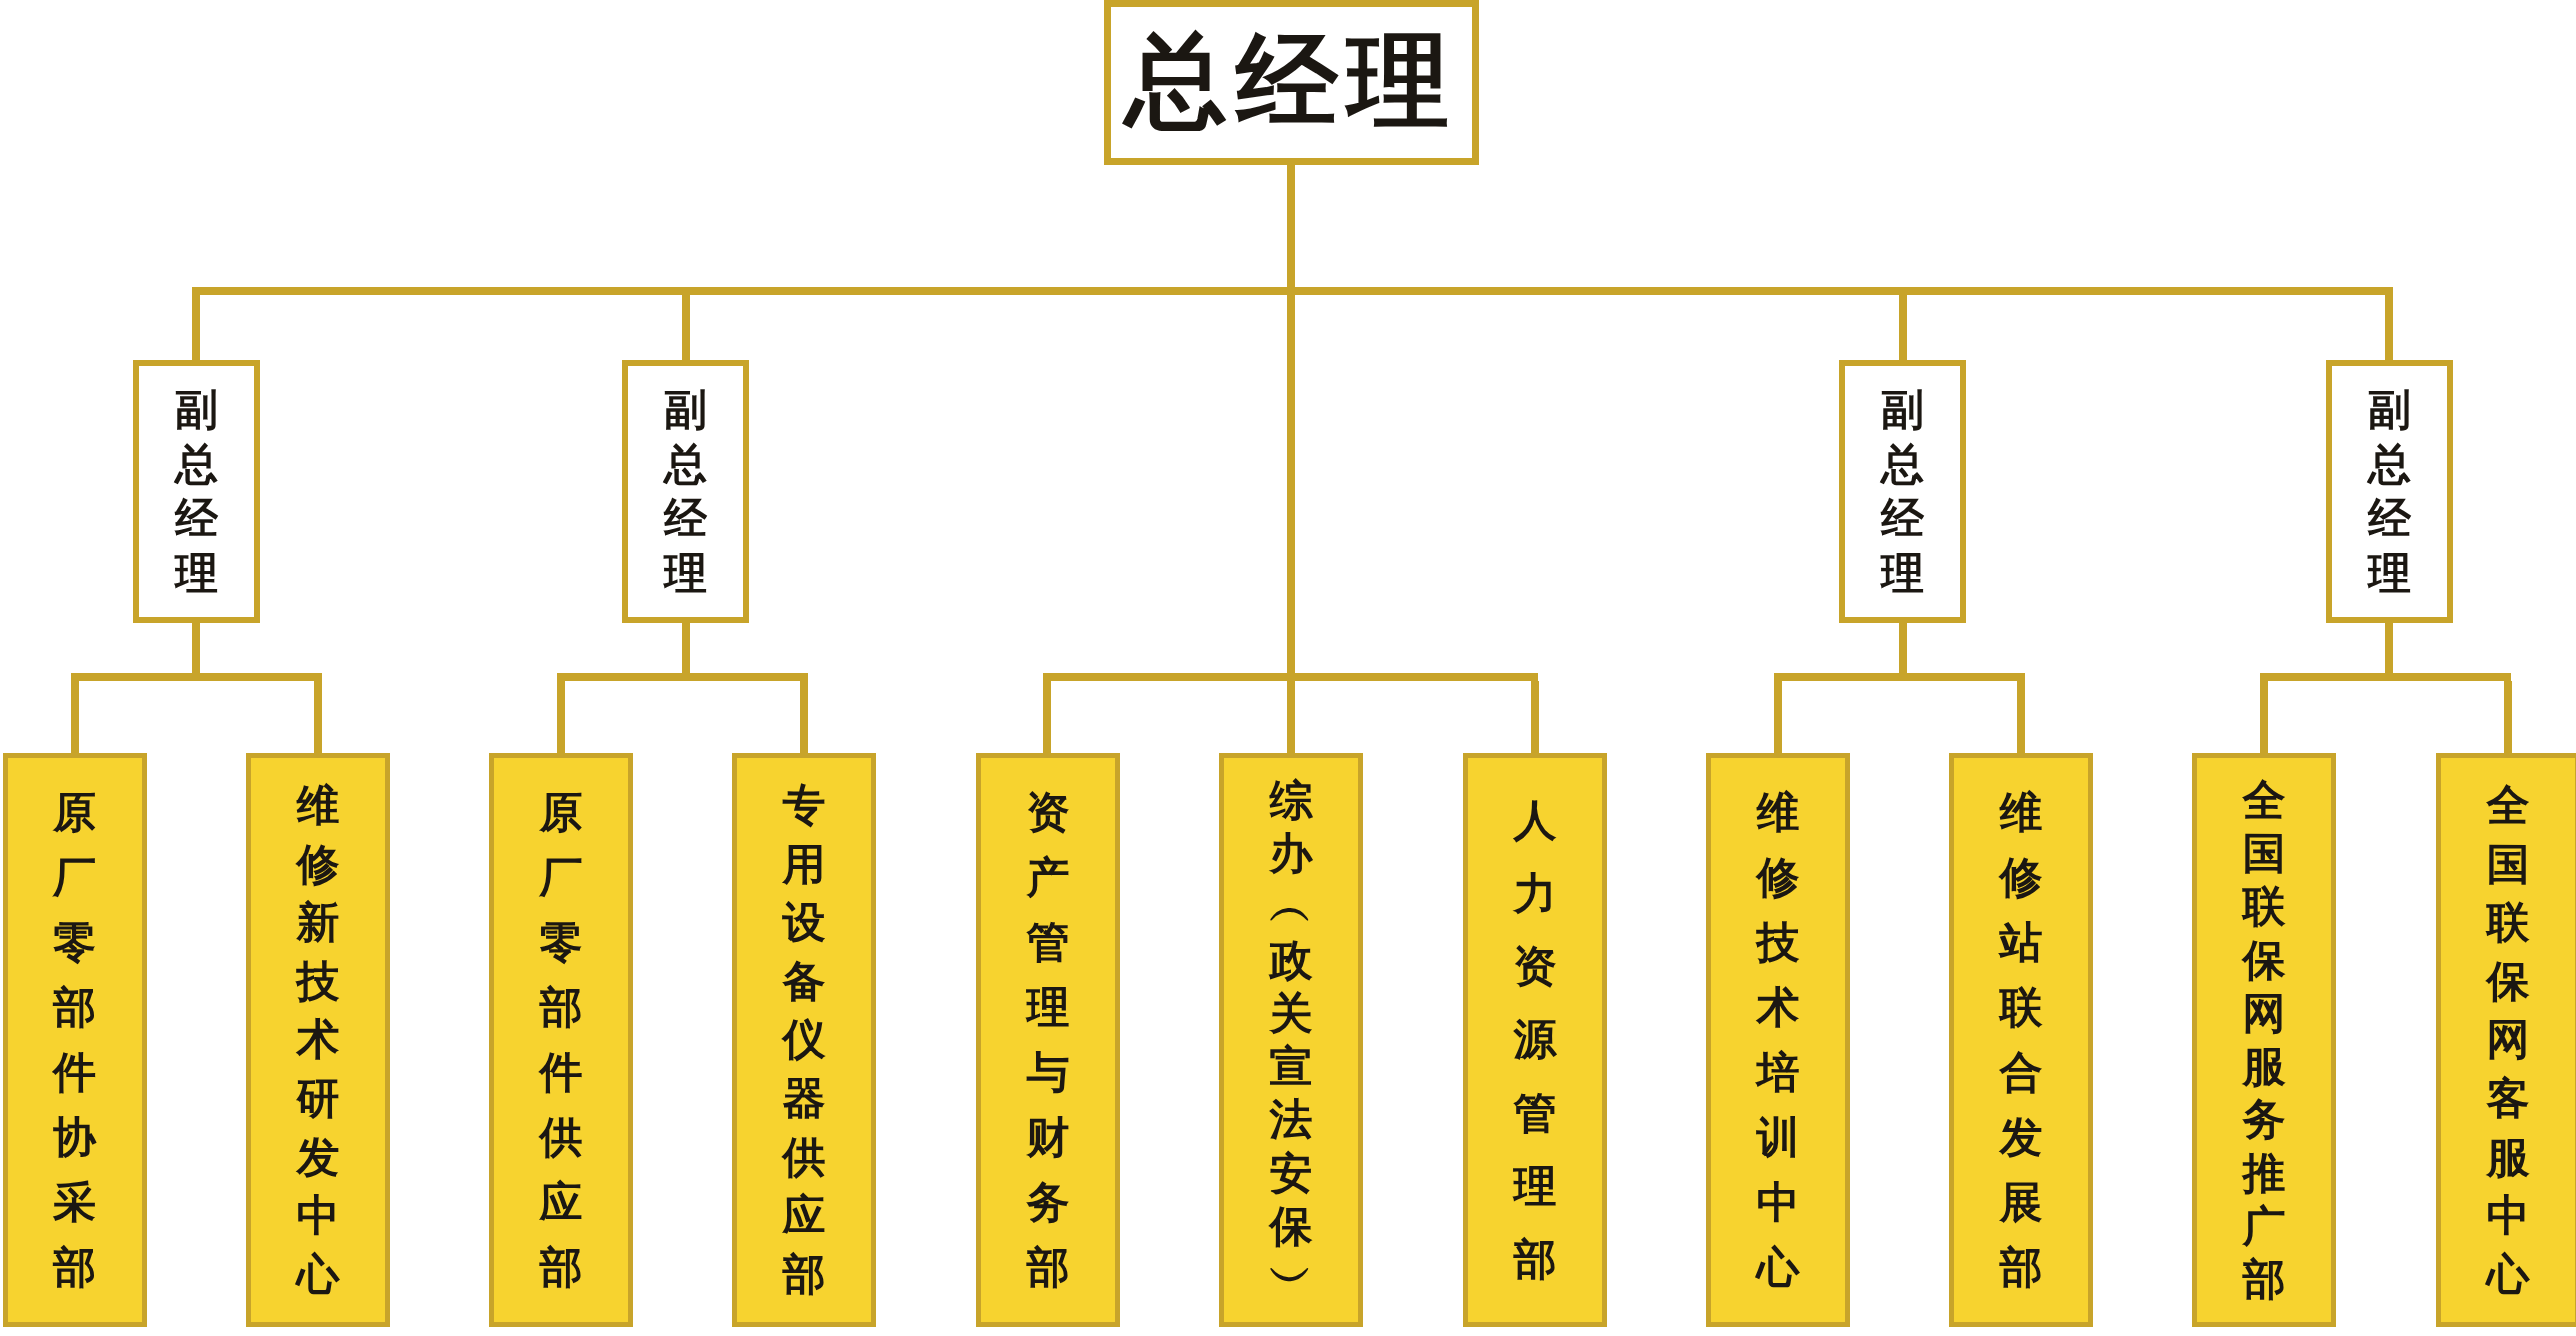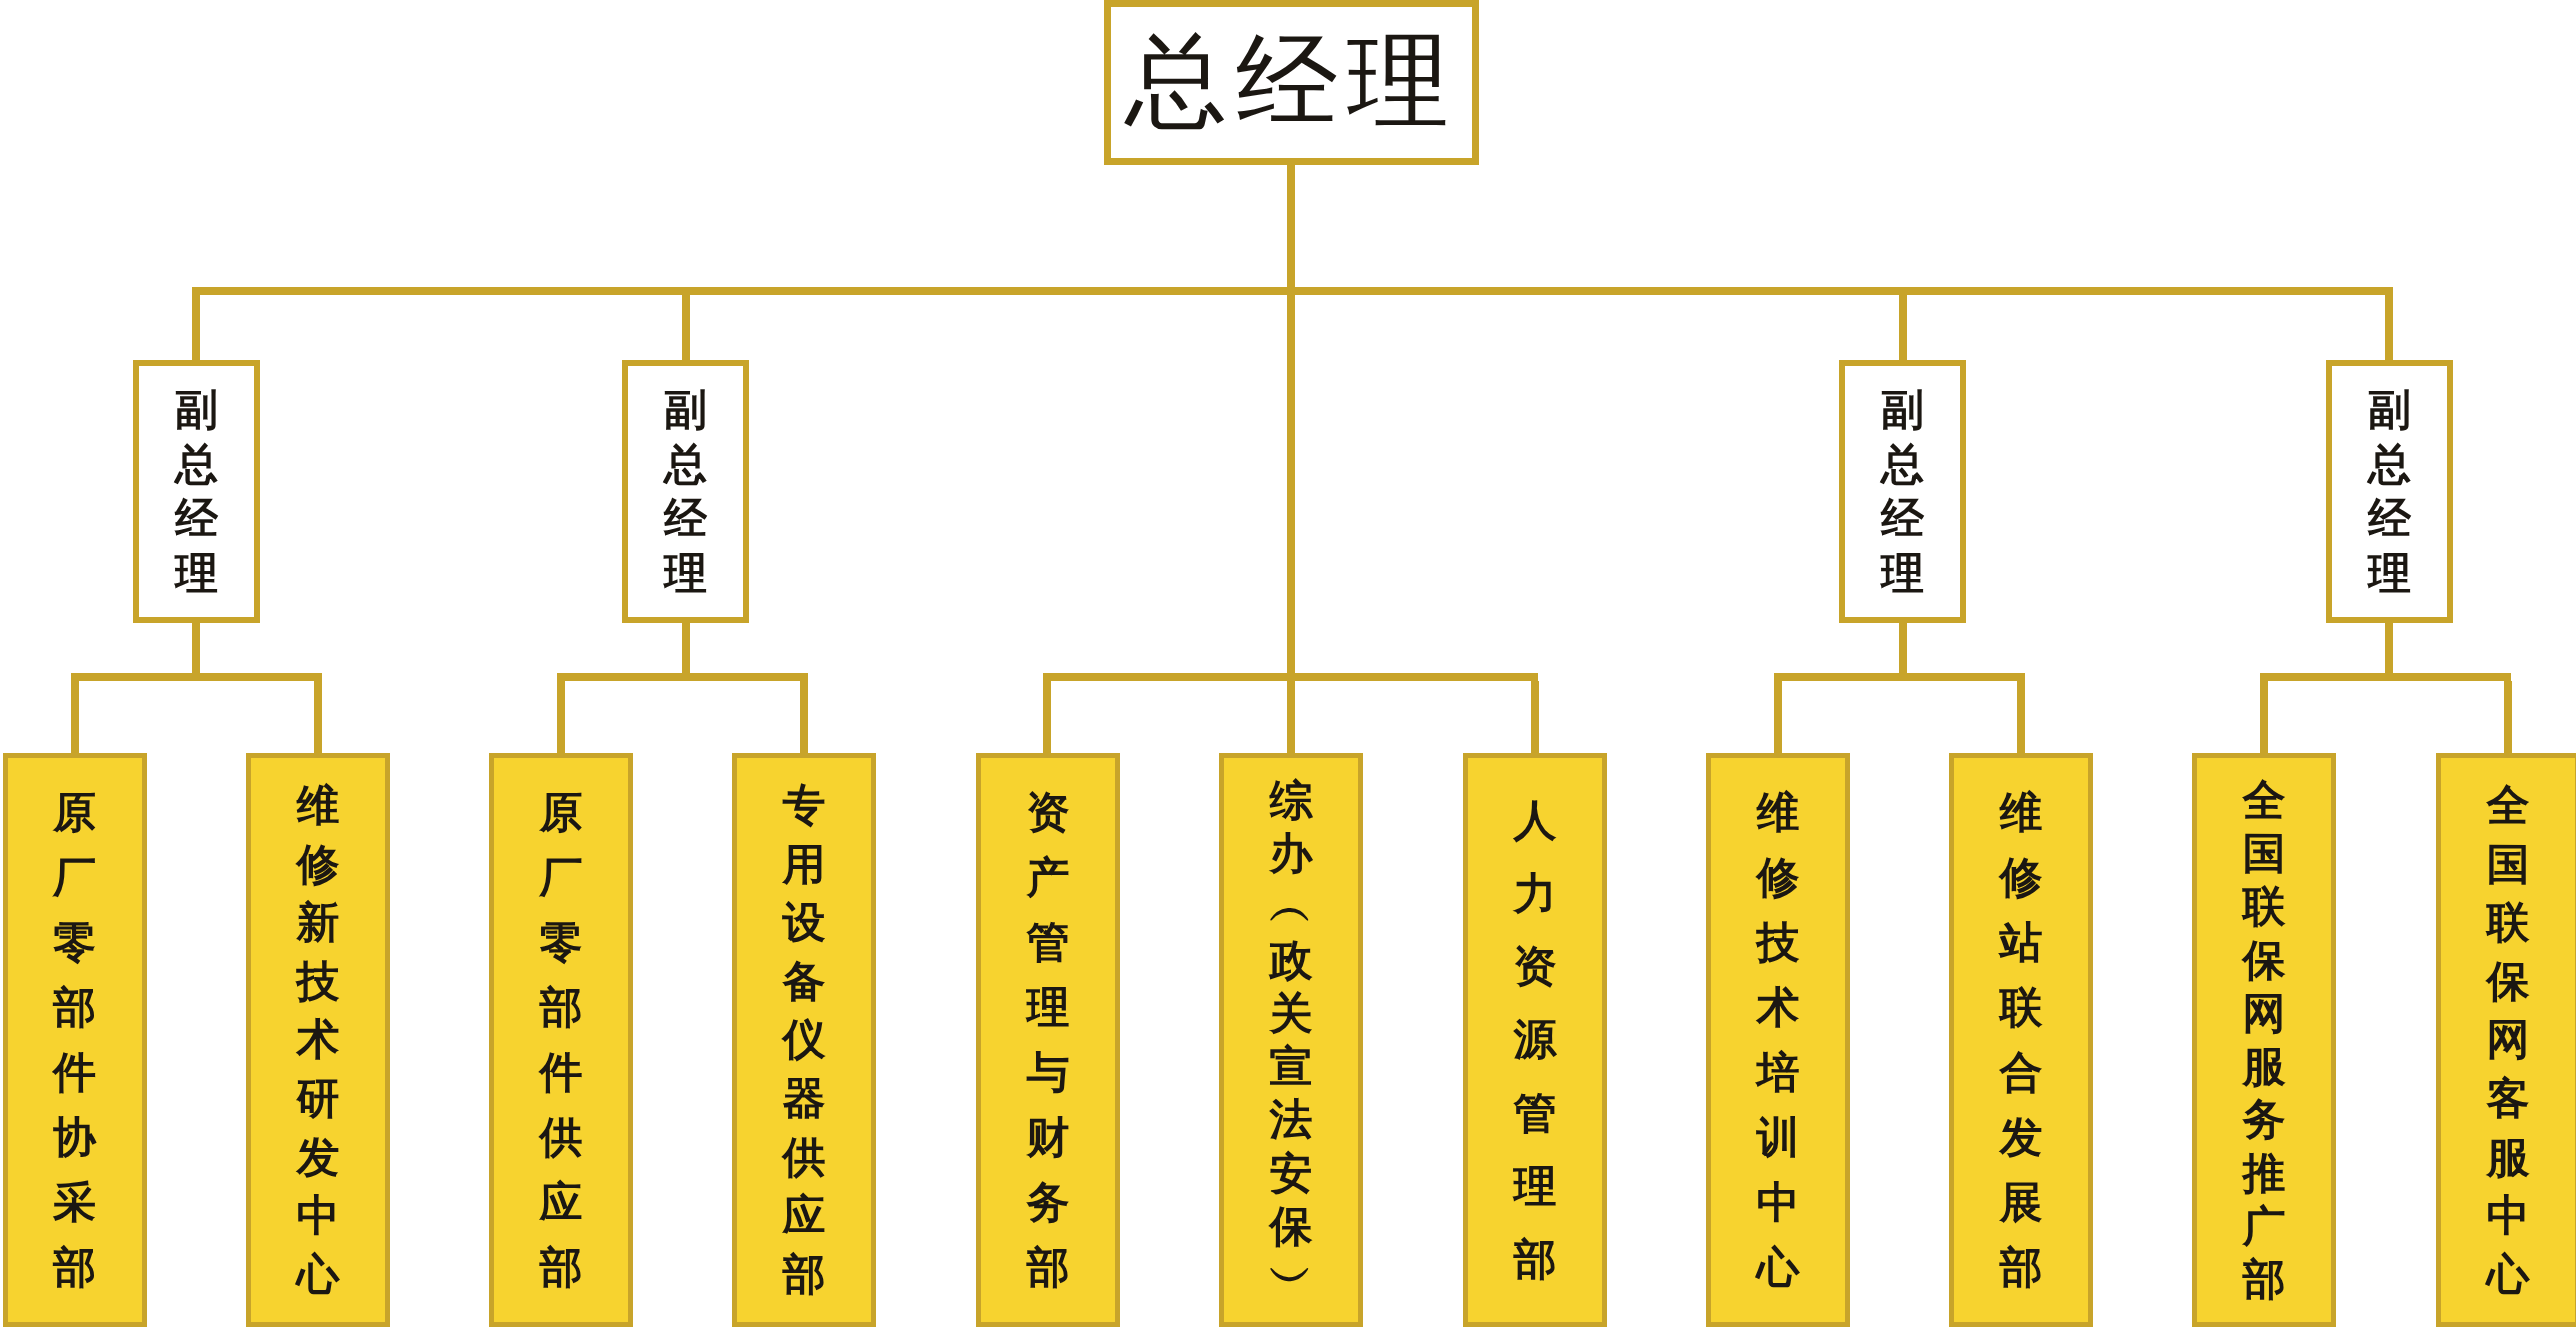--- a/index.html
+++ b/index.html
@@ -18,21 +18,21 @@
   }
   .canvas{position:relative;width:2576px;height:1337px;}
   .line{position:absolute;background:var(--gold);}
   .node{position:absolute;box-sizing:border-box;}
   .root-node{
     border:7.8px solid var(--gold);
     background:var(--paper);
     display:flex;align-items:center;justify-content:center;
   }
   .root-label{
-    font-size:102px;font-weight:normal;letter-spacing:9px;
+    font-size:102px;font-weight:bold;letter-spacing:9px;
     color:var(--ink);white-space:nowrap;
   }
   .deputy-node{
     border:6.5px solid var(--gold);
     background:var(--paper);
   }
   .dept-node{
     border:5.2px solid var(--gold);
     background:var(--yellow);
   }

